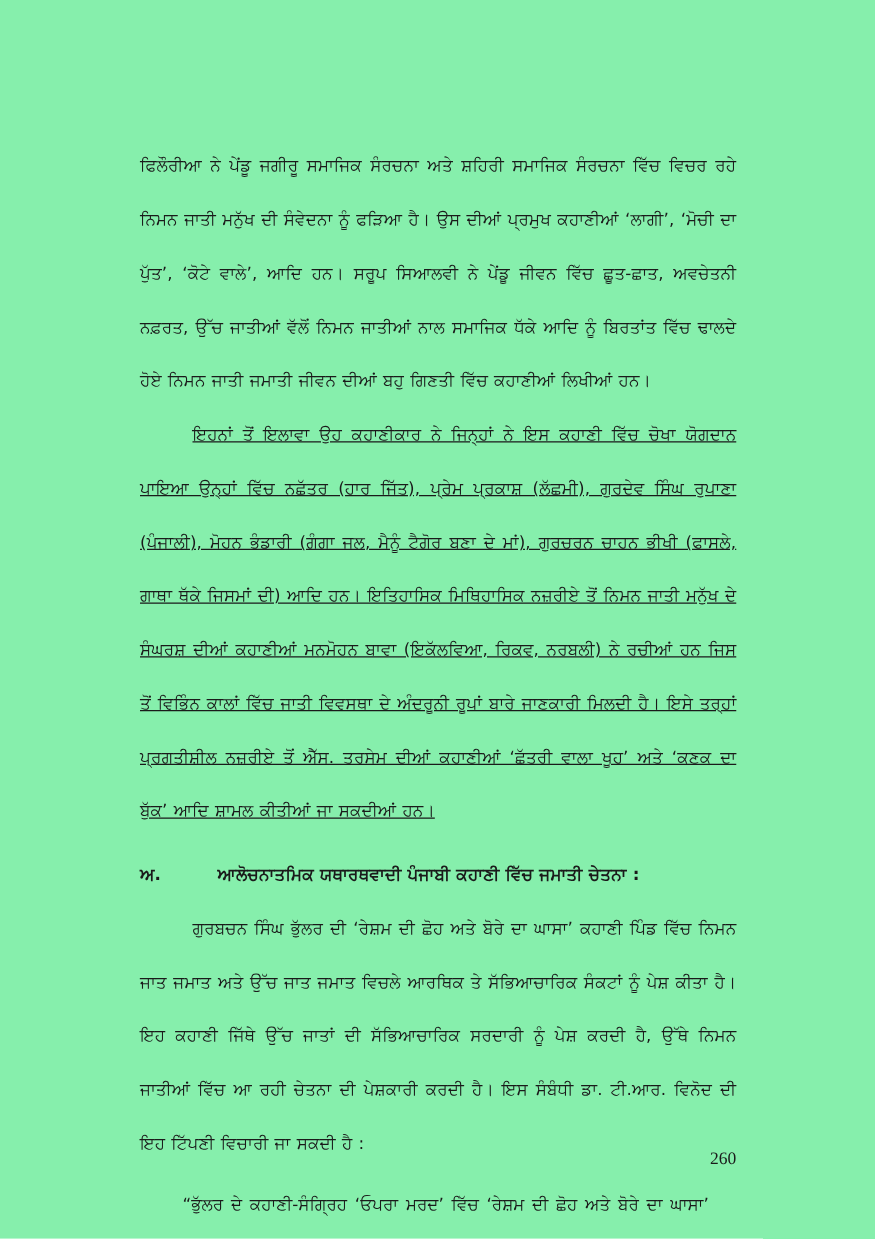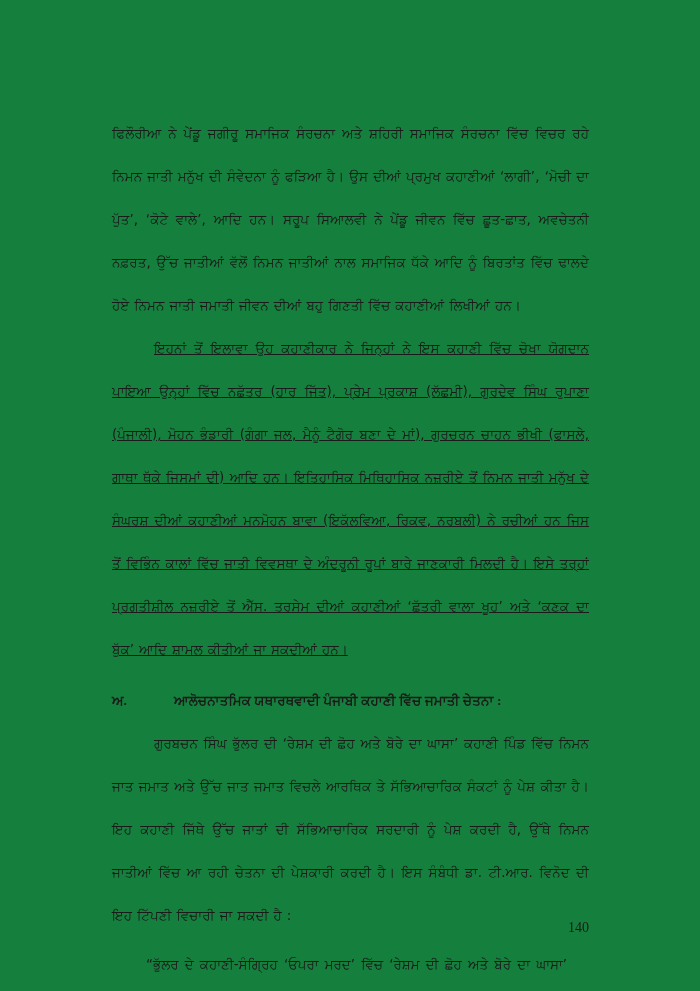--- a/index.html
+++ b/index.html
@@ -15,21 +15,21 @@
     color: #1a1a1a;
     overflow: hidden;
   }
 
   .page {
     position: absolute;
     left: 0;
     top: 0;
     width: 700px;
     height: 991px;
-    background: #15803d;
+    background: #86efac;
   }
 
   .content {
     position: absolute;
     left: 112px;
     top: 112px;
     width: 477px;
   }
 
   .para {
@@ -51,21 +51,20 @@
     text-decoration: underline;
   }
 
   .heading-row {
     display: block;
     margin-top: 8px;
     margin-bottom: 0;
     font-size: 13.4px;
     line-height: 43px;
     font-weight: bold;
-    font-family: Liberation Serif, serif;
   }
 
   .heading-label {
     display: inline-block;
     width: 62px;
     font-weight: bold;
   }
 
   .heading-text {
     font-weight: bold;
@@ -114,15 +113,15 @@
 
     <p class="para indent">ਗੁਰਬਚਨ ਸਿੰਘ ਭੁੱਲਰ ਦੀ ‘ਰੇਸ਼ਮ ਦੀ ਛੋਹ ਅਤੇ ਬੋਰੇ ਦਾ ਘਾਸਾ’ ਕਹਾਣੀ ਪਿੰਡ ਵਿੱਚ ਨਿਮਨ ਜਾਤ ਜਮਾਤ ਅਤੇ ਉੱਚ ਜਾਤ ਜਮਾਤ ਵਿਚਲੇ ਆਰਥਿਕ ਤੇ ਸੱਭਿਆਚਾਰਿਕ ਸੰਕਟਾਂ ਨੂੰ ਪੇਸ਼ ਕੀਤਾ ਹੈ। ਇਹ ਕਹਾਣੀ ਜਿੱਥੇ ਉੱਚ ਜਾਤਾਂ ਦੀ ਸੱਭਿਆਚਾਰਿਕ ਸਰਦਾਰੀ ਨੂੰ ਪੇਸ਼ ਕਰਦੀ ਹੈ, ਉੱਥੇ ਨਿਮਨ ਜਾਤੀਆਂ ਵਿੱਚ ਆ ਰਹੀ ਚੇਤਨਾ ਦੀ ਪੇਸ਼ਕਾਰੀ ਕਰਦੀ ਹੈ। ਇਸ ਸੰਬੰਧੀ ਡਾ. ਟੀ.ਆਰ. ਵਿਨੋਦ ਦੀ ਇਹ ਟਿੱਪਣੀ ਵਿਚਾਰੀ ਜਾ ਸਕਦੀ ਹੈ :</p>
 
     <div class="quote-block">
       <div class="quote-line">“ਭੁੱਲਰ ਦੇ ਕਹਾਣੀ-ਸੰਗ੍ਰਿਹ ‘ਓਪਰਾ ਮਰਦ’ ਵਿੱਚ ‘ਰੇਸ਼ਮ ਦੀ ਛੋਹ ਅਤੇ ਬੋਰੇ ਦਾ ਘਾਸਾ’ ਅਤੇ</div>
 
     </div>
 
   </div>
 
-  <div class="page-number">140</div>
+  <div class="page-number">260</div>
 
 </div>
 
 </body></html>

